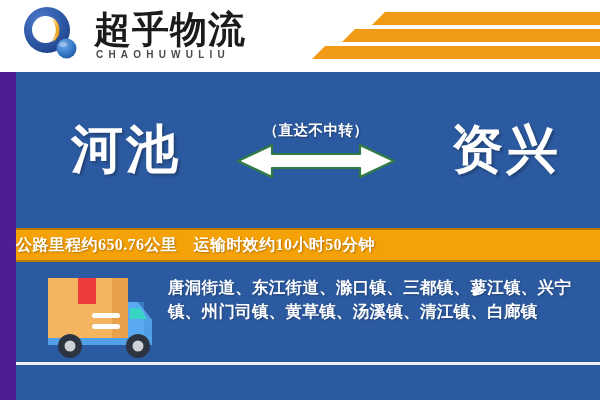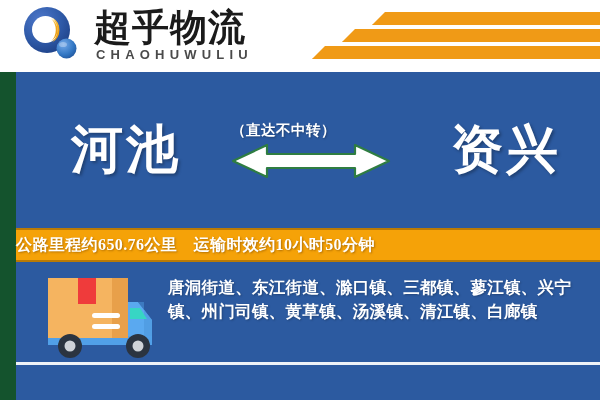--- a/index.html
+++ b/index.html
@@ -8,21 +8,21 @@
     background: #ffffff;
   }
   body {
     font-family: "Liberation Sans", "DejaVu Sans", sans-serif;
   }
   .banner {
     position: relative;
     width: 600px;
     height: 400px;
     overflow: hidden;
-    background: #14532d;
+    background: #4c1d95;
   }
 
   
   .header {
     position: absolute;
     left: 0; top: 0;
     width: 600px;
     height: 72px;
     background: #ffffff;
     overflow: hidden;
@@ -50,21 +50,21 @@
   .brand-cn {
     font-family: "Liberation Serif", "DejaVu Serif", serif;
     font-size: 37px;
     font-weight: bold;
     color: #1b1b1b;
     letter-spacing: 1px;
     line-height: 1.02;
     white-space: nowrap;
   }
   .brand-en {
-    font-size: 13px;
+    font-size: 10px;
     font-weight: bold;
     color: #4a4a4a;
     letter-spacing: 5.2px;
     line-height: 1.2;
     padding-left: 2px;
     white-space: nowrap;
   }
 
   .stripes {
     position: absolute;
@@ -113,20 +113,21 @@
     width: 210px;
     text-align: center;
   }
   .city-origin { text-align: center; }
   .city-dest { text-align: center; }
 
   .route-mid {
     width: 170px;
     display: flex;
     flex-direction: column;
+    align-items: center;
     justify-content: center;
     gap: 2px;
   }
   .route-note {
     font-family: "Liberation Serif", "DejaVu Serif", serif;
     font-size: 14.5px;
     font-weight: bold;
     color: #ffffff;
     letter-spacing: 0.5px;
     white-space: nowrap;

